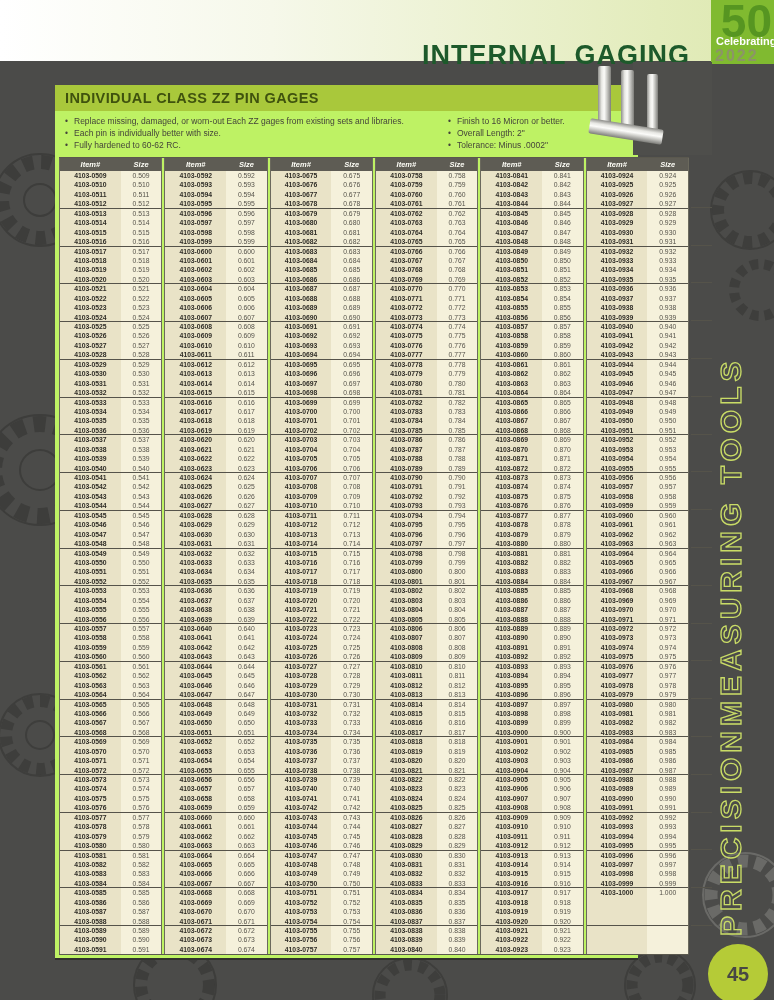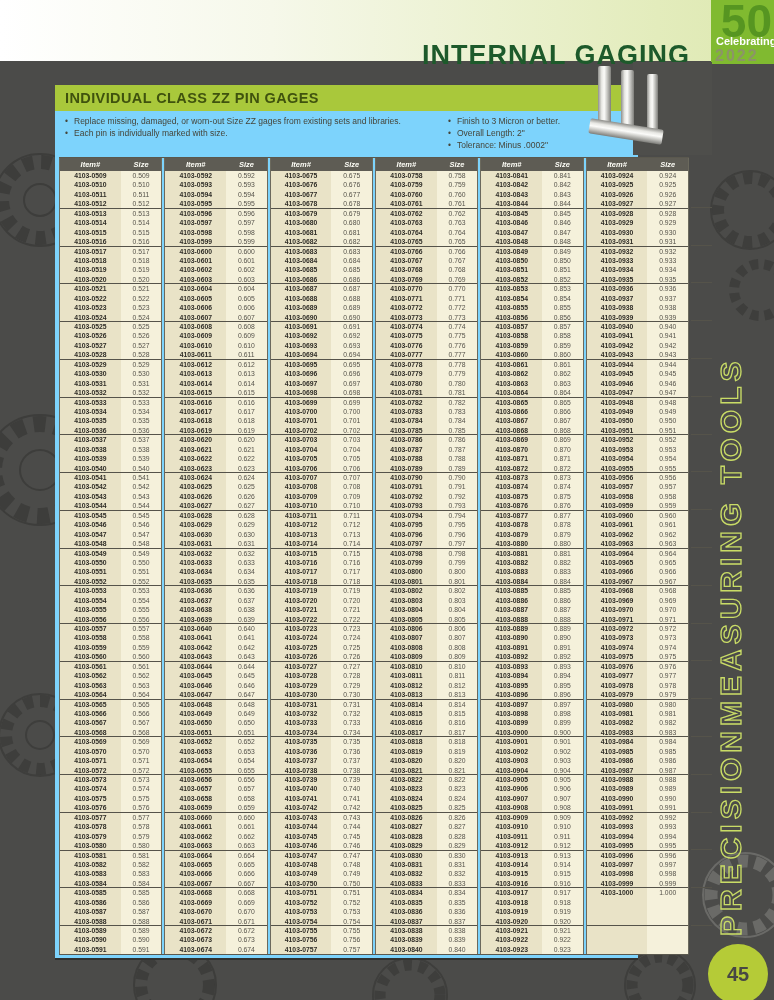--- a/index.html
+++ b/index.html
@@ -9,21 +9,21 @@
   
   .top-band{position:absolute;left:0;top:0;width:774px;height:61px;
     background:linear-gradient(90deg,#ffffff 0%,#f6f8ea 35%,#e3ecbc 85%,#dde8b0 100%);}
   .page-title{position:absolute;right:84px;top:40px;font-size:27px;font-weight:bold;
     color:#1d5a2b;letter-spacing:1px;}
   .logo{position:absolute;right:0;top:0;width:63px;height:64px;background:#80ba30;overflow:hidden;}
   .logo .fifty{position:absolute;right:2px;top:-6px;font-size:46px;font-weight:bold;color:#4f8f1f;opacity:.85;}
   .logo .celeb{position:absolute;left:5px;bottom:17px;font-size:11px;color:#ffffff;font-weight:bold;}
   .logo .year{position:absolute;left:4px;bottom:-1px;font-size:16px;font-weight:bold;color:#8c9468;letter-spacing:2px;text-align:center;}
   
-  .panel{position:absolute;left:55px;top:85px;width:583px;height:873px;background:#7dd3fc;
+  .panel{position:absolute;left:55px;top:85px;width:583px;height:873px;background:#bef264;
     border-bottom:2px solid #30302e;}
   .green-bar{position:absolute;left:0;top:0;width:600px;height:26px;background:#a9c83b;
     color:#3f520e;font-size:14.5px;font-weight:bold;letter-spacing:.4px;line-height:26px;
     padding-left:10px;box-sizing:border-box;}
   .pins-box{position:absolute;left:578px;top:-23px;width:79px;height:93px;background:#4e4e4b;}
   .pin{position:absolute;border-radius:2px;
     background:linear-gradient(90deg,#8f8f8b 0%,#e8e8e4 28%,#fbfbf9 48%,#c9c9c5 70%,#7e7e7a 100%);}
   .pin.v1{left:-35px;top:4px;width:13px;height:62px;}
   .pin.v2{left:-12px;top:8px;width:13px;height:66px;}
   .pin.v3{left:14px;top:12px;width:11px;height:64px;}
@@ -127,25 +127,26 @@
 
   <div class="pins-box">
     <div class="pin v1"></div>
     <div class="pin v2"></div>
     <div class="pin v3"></div>
     <div class="pin h1"></div>
   </div>
 
   <div class="bullets">
     <ul class="bl">
-      <li>Replace missing, damaged, or worn-out Size ZZ gages from existing sets and libraries.</li>
-      <li>Each pin is individually marked with size.</li>
+      <li>Replace missing, damaged, or worn-out Each ZZ gages from existing sets and libraries.</li>
+      <li>Each pin is individually better with size.</li>
+      <li>Fully hardened to 60-62 RC.</li>
     </ul>
     <ul class="br">
-      <li>Finish to 3 Micron or better.</li>
+      <li>Finish to 16 Micron or better.</li>
       <li>Overall Length: 2"</li>
       <li>Tolerance: Minus .0002"</li>
     </ul>
   </div>
 
   <div class="tablewrap">
       <div class="pair">
         <div class="trow thead">
           <div class="c item th">Item#</div>
           <div class="c size th">Size</div>

